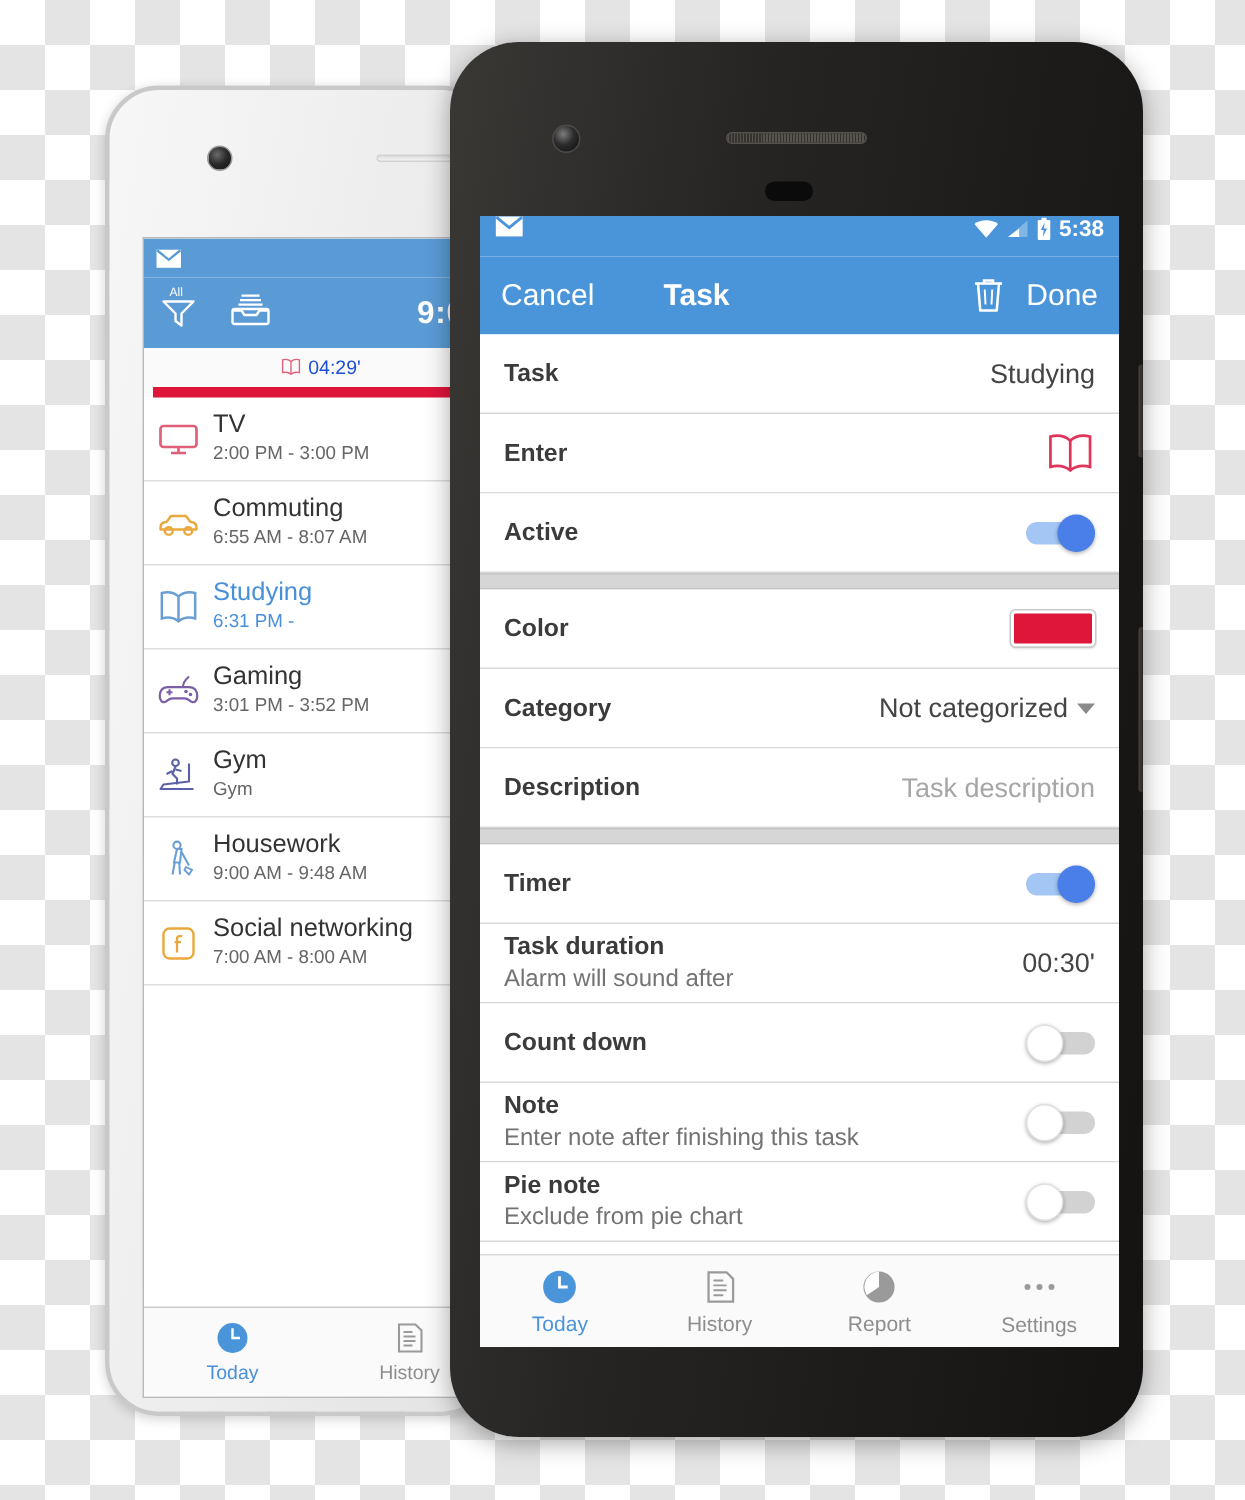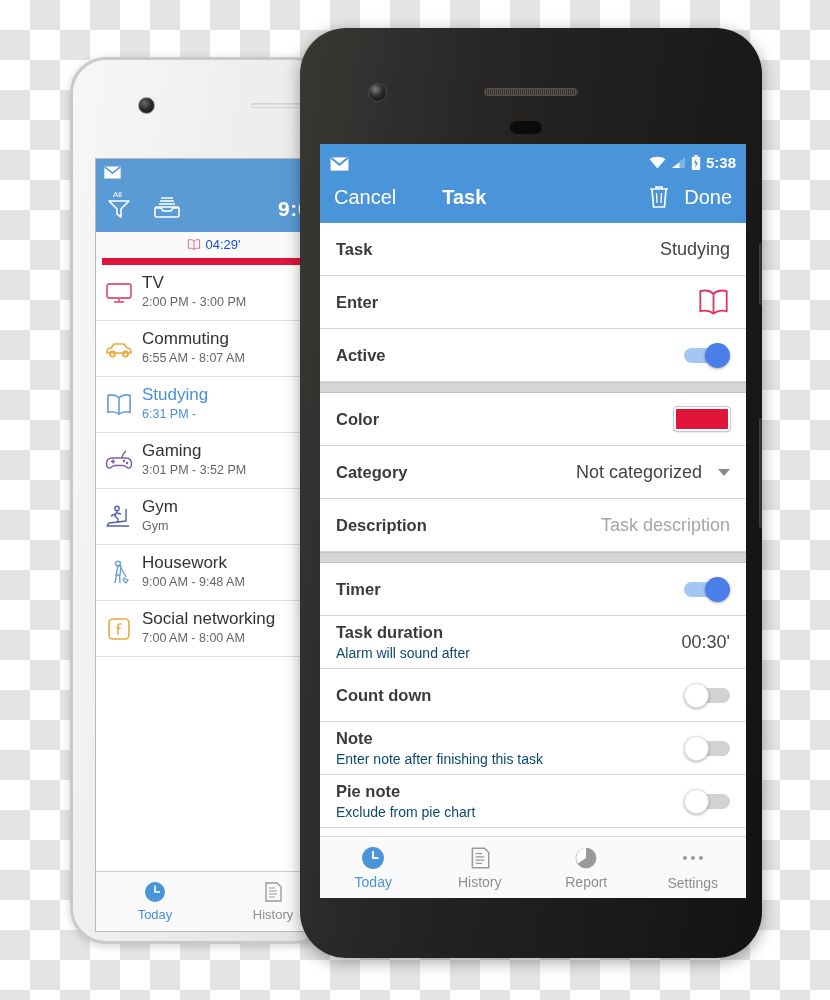--- a/index.html
+++ b/index.html
@@ -130,21 +130,21 @@
   }
   #dark-screen {
     position: absolute; left: 20px; top: 116px;
     width: 426px; height: 754px;
     background: #fff; overflow: hidden;
     display: flex; flex-direction: column;
   }
 
   .dp-statusbar {
     height: 27px; background: #4a94d9;
-    display: flex; align-items: flex-end; padding: 0 10px;
+    display: flex; align-items: flex-start; padding: 0 10px;
     color: #fff; flex: 0 0 auto;
   }
   .dp-status-right { margin-left: auto; display: flex; align-items: center; gap: 5px; }
   .dp-time { font-size: 15px; font-weight: bold; }
   .dp-appbar {
     height: 52px; background: #4a94d9; color: #fff;
     display: flex; align-items: center; padding: 0 14px;
     flex: 0 0 auto;
   }
   .dp-appbar .cancel { font-size: 20px; }
@@ -154,24 +154,24 @@
 
   .dp-content { flex: 1 1 auto; background: #fff; overflow: hidden; }
   .dp-sep { height: 11px; background: #d6d6d6; border-top: 1px solid #c4c4c4; border-bottom: 1px solid #c4c4c4; }
   .dp-row {
     display: flex; align-items: center;
     padding: 0 16px; min-height: 53px;
     border-bottom: 1px solid #d8d8d8; background: #fff;
   }
   .dp-row-labels { display: flex; flex-direction: column; justify-content: center; }
   .dp-label { font-size: 16.5px; font-weight: bold; color: #3b3b3b; }
-  .dp-sublabel { font-size: 14px; color: #0c4a6e; margin-top: 3px; }
+  .dp-sublabel { font-size: 16px; color: #737373; margin-top: 3px; }
   .dp-value { margin-left: auto; font-size: 18px; color: #444; }
   .dp-value.muted { color: #a6a6a6; }
-  .dp-right { margin-left: auto; display: flex; align-items: center; gap: 16px; }
+  .dp-right { margin-left: auto; display: flex; align-items: center; gap: 6px; }
 
   .toggle {
     position: relative; width: 46px; height: 15px; border-radius: 8px;
   }
   .toggle .track { position: absolute; left: 0; top: 0; width: 40px; height: 15px; border-radius: 8px; }
   .toggle .knob {
     position: absolute; top: -5px; width: 25px; height: 25px; border-radius: 50%;
     box-shadow: 0 1px 3px rgba(0,0,0,0.32);
   }
   .toggle.on .track { background: #a4c6f4; }

